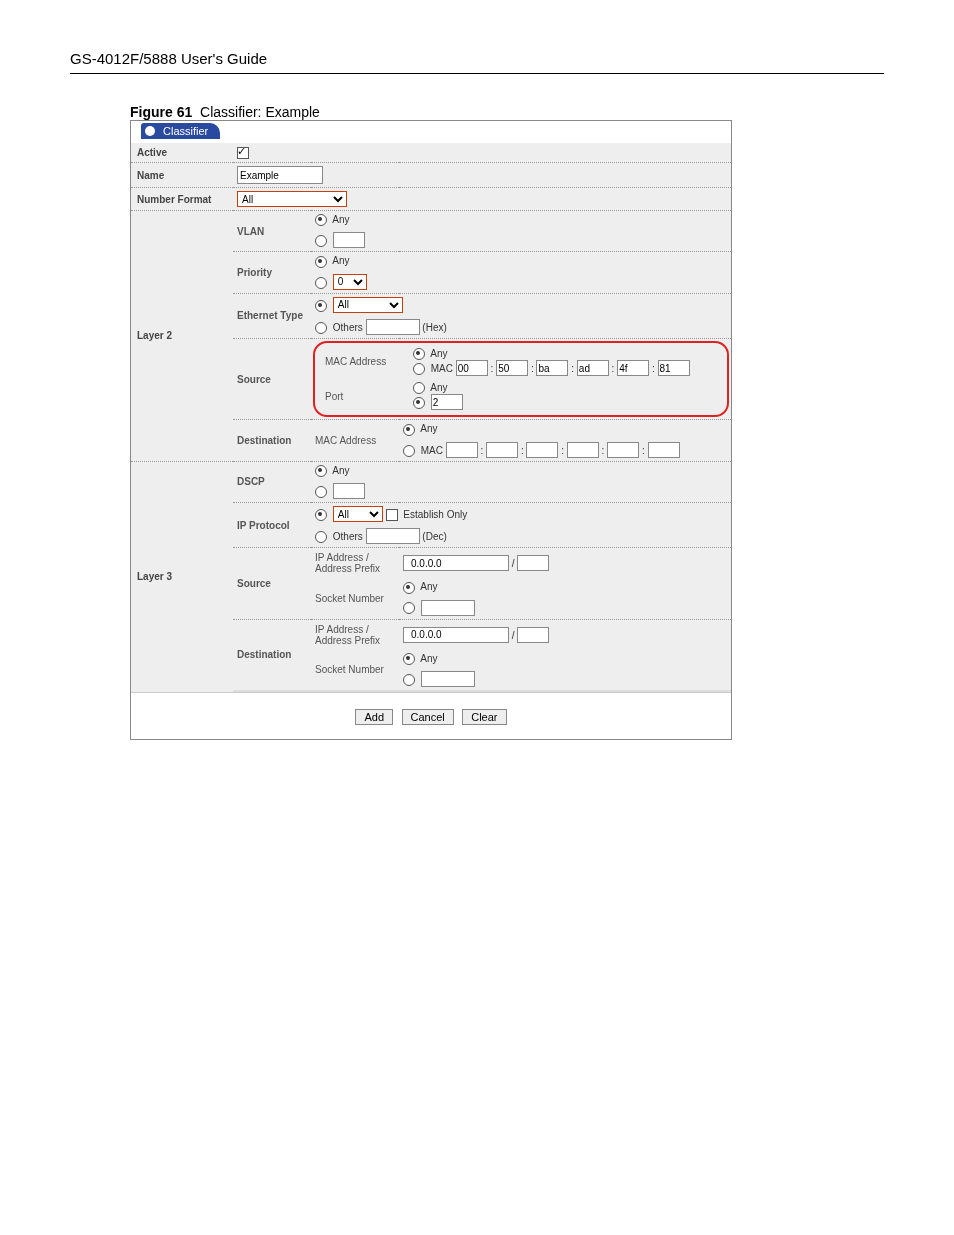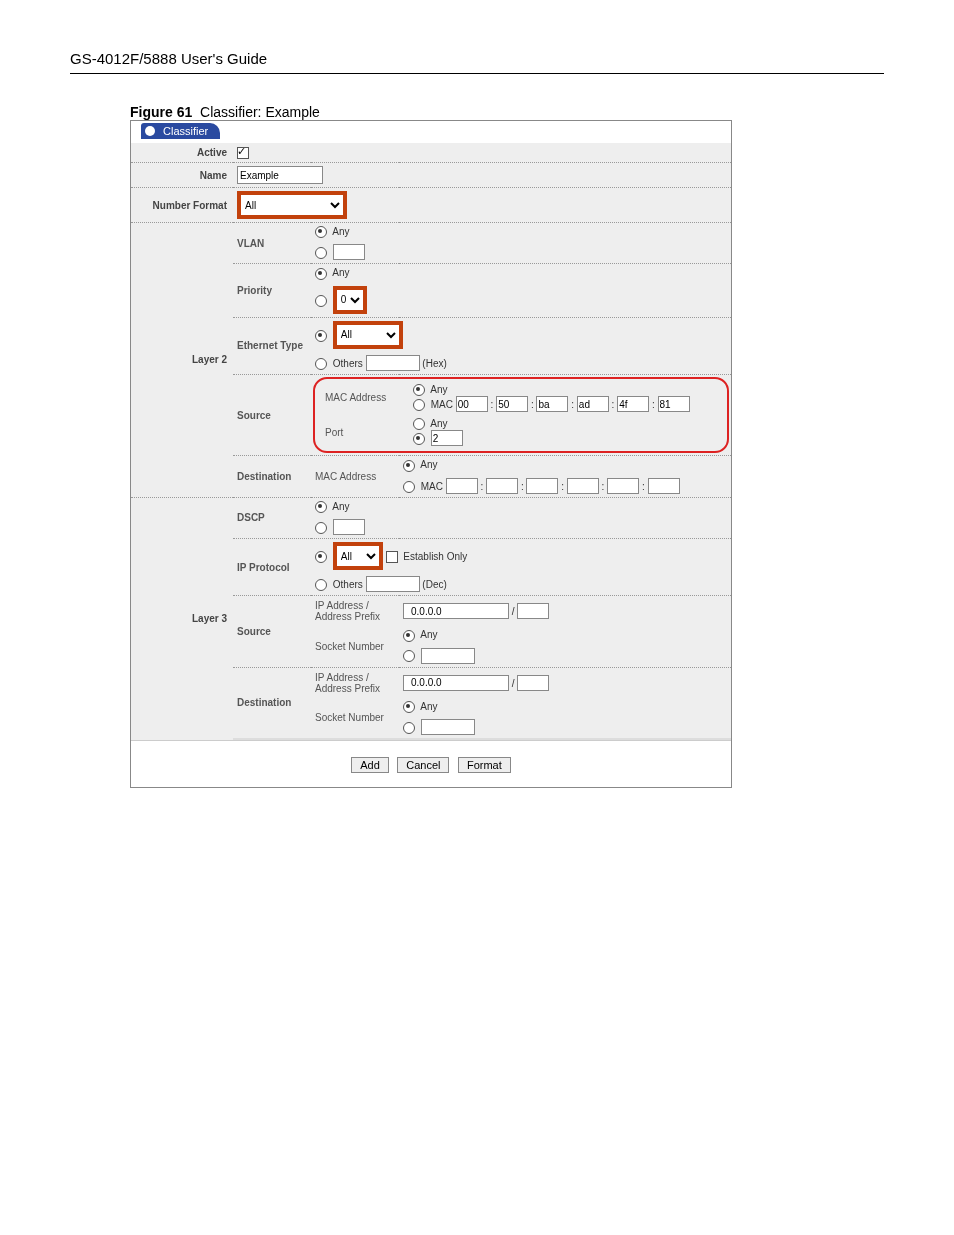--- a/index.html
+++ b/index.html
@@ -68,21 +68,20 @@
     border-collapse: collapse;
     width: 100%;
     font-size: 10px;
     color: #333;
   }
   td.lbl1 {
     width: 90px;
     padding: 4px 6px;
     color: #444;
     vertical-align: middle;
-    text-align: right;
     font-weight: bold;
   }
   td.lbl2 {
     width: 70px;
     padding: 4px 4px;
     color: #555;
     vertical-align: middle;
     font-weight: bold;
   }
   td.lbl3 {
@@ -121,22 +120,22 @@
   }
   input[type=text].name {
     width: 80px;
     font-size: 10px;
     border: 1px solid #888;
     height: 14px;
     background: #fff;
   }
   select.sel {
     font-size: 10px;
-    border: 4px solid #c2410c;
-    height: 28px;
+    border: 1px solid #c2410c;
+    height: 16px;
     background: #fff;
   }
   .dotsep td {
     border-bottom: 1px dotted #999;
   }
   .red-outline {
     border: 2px solid #d22;
     border-radius: 14px;
     padding: 2px 6px;
     margin: 2px;
@@ -427,18 +426,18 @@
         </tr>
         <tr class="seprow">
               <td colspan="5"></td>
             </tr>
       </tbody>
         </table>
 
       <div class="btn-row">
         <button class="btn">Add</button>
         <button class="btn">Cancel</button>
-        <button class="btn">Format</button>
+        <button class="btn">Clear</button>
       </div>
     </div>
   </div>
 
 </div>
 
 </body></html>

